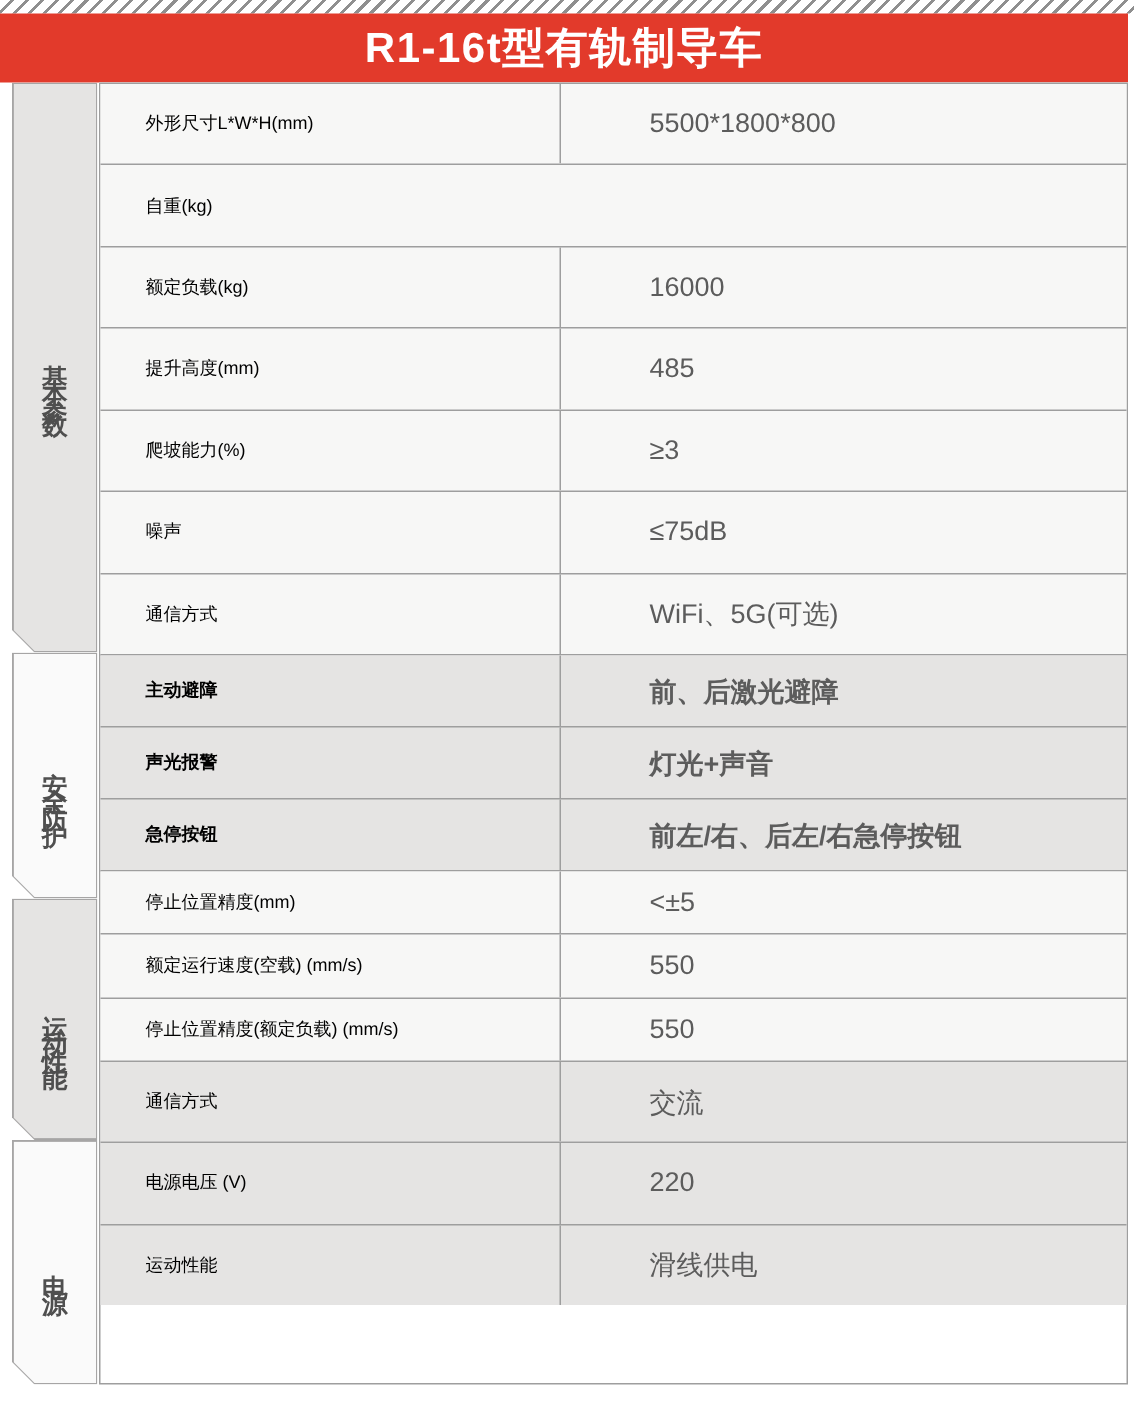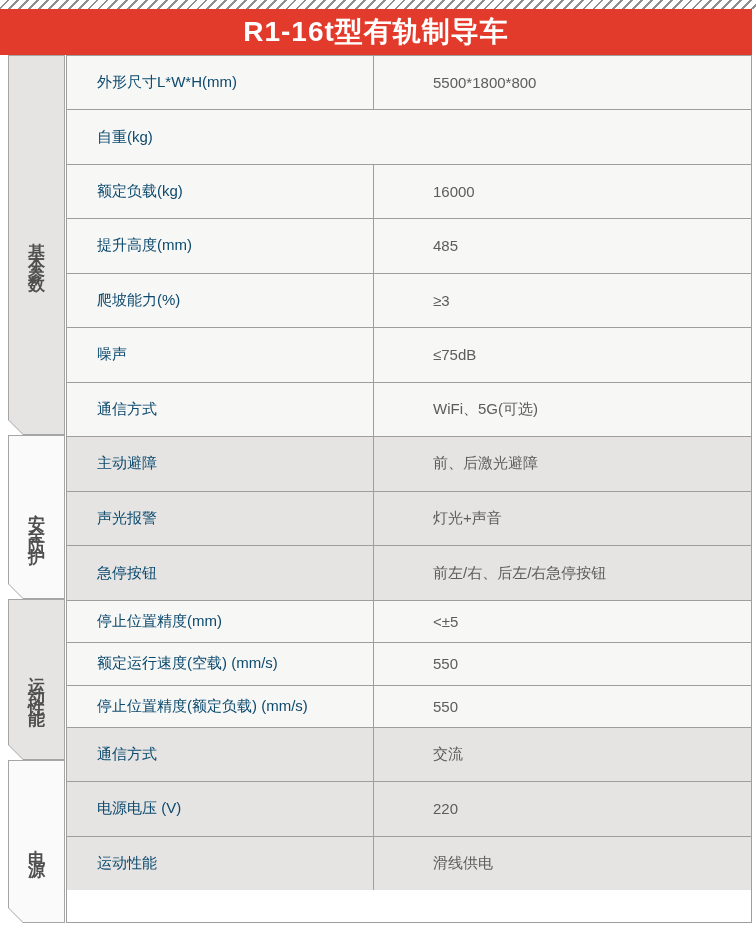--- a/index.html
+++ b/index.html
@@ -56,31 +56,31 @@
   }
   .section { display: flex; flex-direction: column; }
   .section + .section { border-top: 1.5px solid #9e9e9e; }
   .section.tone-light .row { background: #f7f7f6; }
   .section.tone-gray  .row { background: #e5e4e3; }
   .row { flex: 1; display: flex; }
   .row + .row { border-top: 1.5px solid #9e9e9e; }
   .cell-label {
     width: 306px; display: flex; align-items: center;
     padding-left: 30px;
-    font-size: 15px; color: #0c4a6e;
+    font-size: 12px; color: #000000;
   }
   .cell-value {
     flex: 1; display: flex; align-items: center;
     border-left: 1.5px solid #9e9e9e;
     padding-left: 59px;
-    font-size: 15px; color: #5c5c5c;
+    font-size: 18px; color: #5c5c5c;
   }
   
   .s0 { height: 380px; } .p0 { height: 380px; }
-  .s1 { height: 164px; } .p1 { height: 164px; }
+  .s1 { height: 144px; font-weight: bold; } .p1 { height: 164px; }
   .s2 { height: 127px; } .p2 { height: 161px; }
   .s3 { height: 163px; } .p3 { height: 163px; }
 </style>
 </head>
 <body>
 
 <div class="hatch-strip"></div>
 
 <div class="header-bar">
   <div class="header-title">R1-16t型有轨制导车</div>

